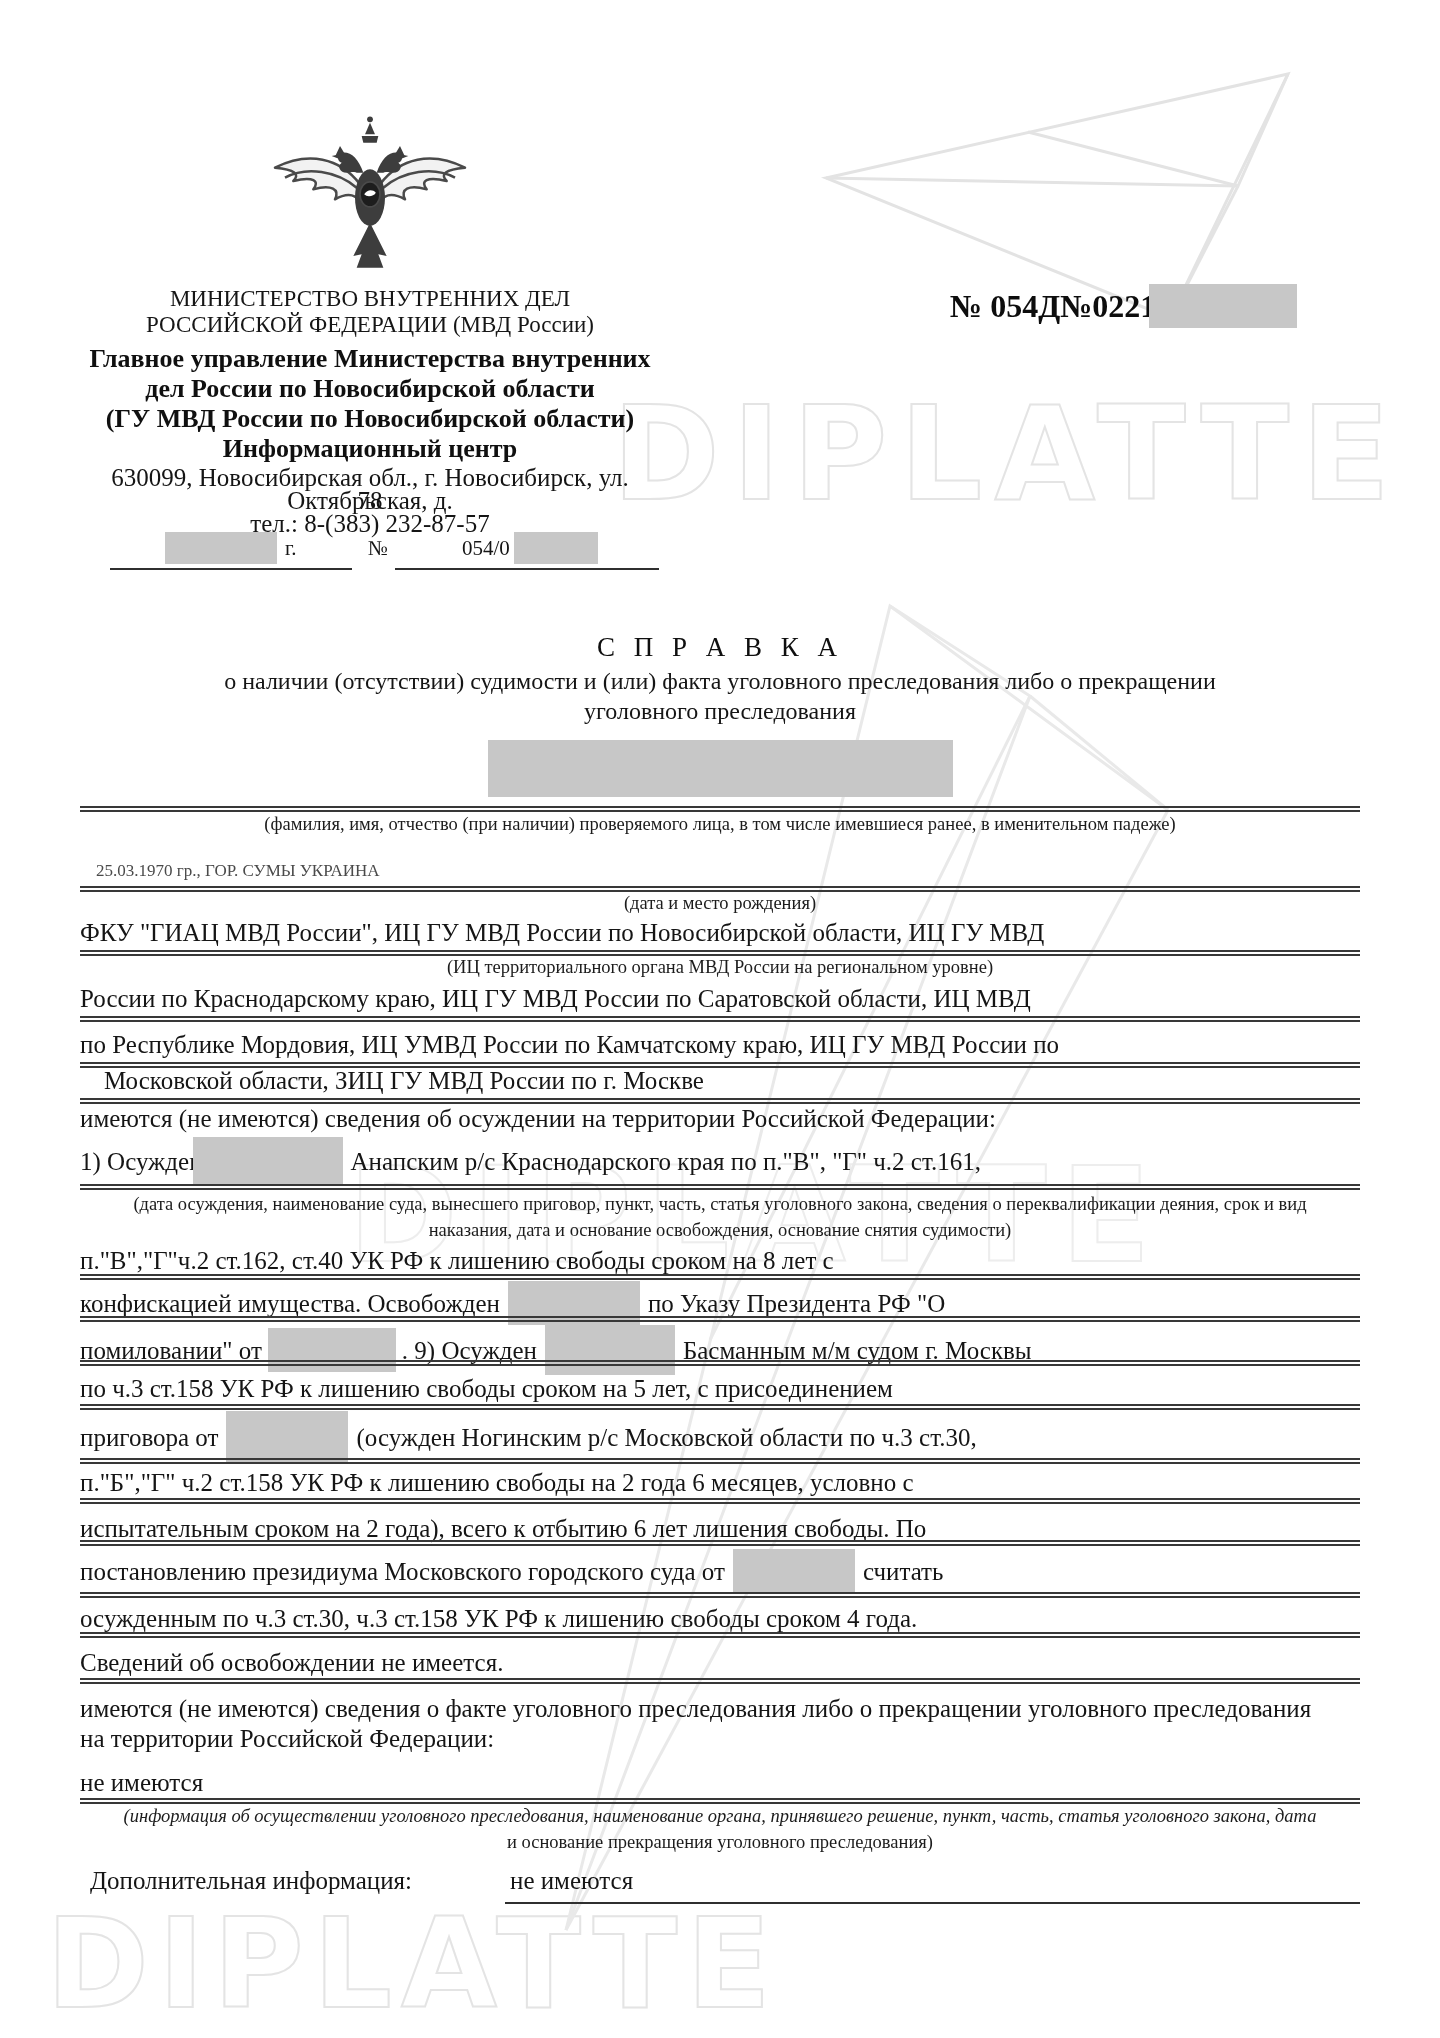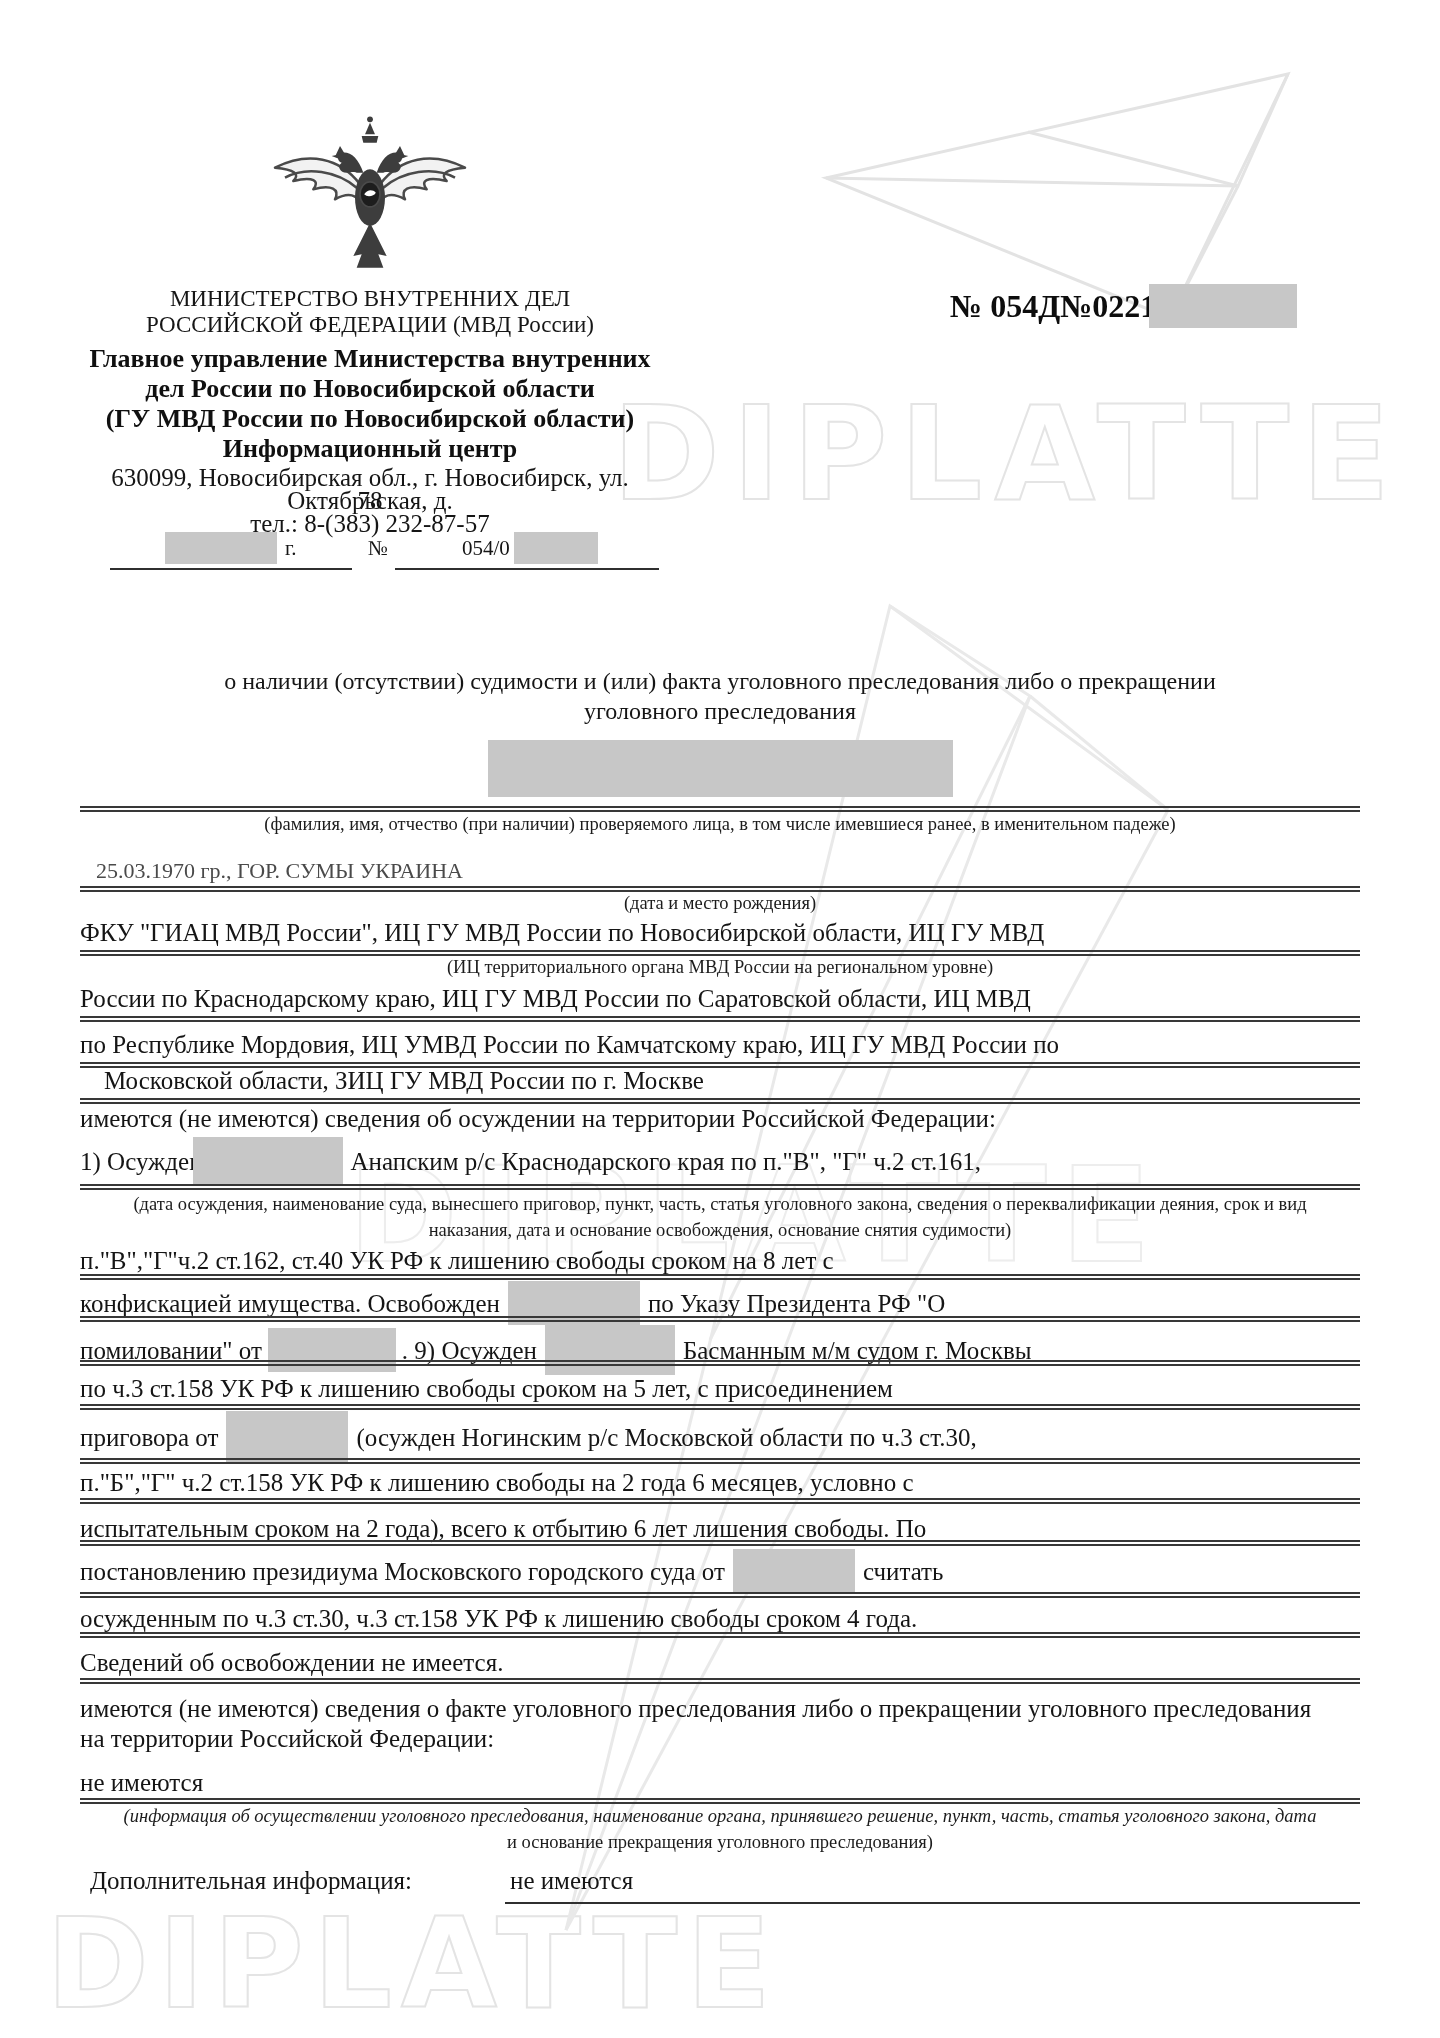--- a/index.html
+++ b/index.html
@@ -52,21 +52,21 @@
   .bl{position:absolute;left:0;width:1280px;font-size:25px;line-height:30px;white-space:nowrap;}
   .cap{position:absolute;left:0;width:1280px;text-align:center;font-size:18.5px;color:#1c1c1c;white-space:nowrap;}
   .drule{position:absolute;left:0;width:1280px;height:2px;
          border-top:2px solid #383838;border-bottom:2px solid #383838;}
   .rd-inline{background:#c7c7c7;display:inline-block;vertical-align:middle;position:relative;top:-3px;}
 
   
   .r-namebox{top:740px;text-align:center;}
   .rule1{top:806px;} .cap1{top:814px;}
   .r-birth{top:836px;height:50px;}
-  .birth-frag{position:absolute;left:16px;top:20px;z-index:1;font-size:22px;color:#4a4a4a;white-space:nowrap;}
+  .birth-frag{position:absolute;left:16px;top:20px;z-index:1;font-size:17px;color:#4a4a4a;white-space:nowrap;}
   .birth-box{position:absolute;left:14px;top:0;width:432px;height:42px;z-index:2;}
   .rule2{top:886px;} .cap2{top:893px;}
   .r-ic1{top:918px;} .rule3{top:950px;} .cap3{top:957px;}
   .r-ic2{top:984px;} .rule4{top:1016px;}
   .r-ic3{top:1030px;} .rule5{top:1062px;}
   .r-ic4{top:1066px;margin-left:24px;} .rule6{top:1098px;}
   .r-cintro{top:1104px;}
   .r-c1{top:1140px;} .rule7{top:1184px;}
   .cap4a{top:1194px;} .cap4b{top:1220px;}
   .r-c2{top:1246px;} .rule8{top:1274px;}
@@ -165,20 +165,21 @@
     <span class="txt dr-num">054/0</span>
     <span class="rd-abs" style="left:434px;top:2px;width:84px;height:32px;"></span>
     <span class="ul ul-left"></span>
     <span class="ul ul-right"></span>
   </div>
 
   <div class="refnum">
     <span>№ 054Д№022</span><span class="partial"><span>1</span><span class="cover"></span></span>
   </div>
 
+  <div class="title-main">С П Р А В К А</div>
   <div class="title-sub ts2">уголовного преследования</div>
   <div class="title-sub ts1">о наличии (отсутствии) судимости и (или) факта уголовного преследования либо о прекращении</div>
 
   <div class="bodycol">
 
     <div class="bl r-namebox">
       <span class="redact" style="width:465px;height:57px;"></span>
     </div>
     <div class="drule rule1"></div>
     <div class="cap cap1">(фамилия, имя, отчество (при наличии) проверяемого лица, в том числе имевшиеся ранее, в именительном падеже)</div>

